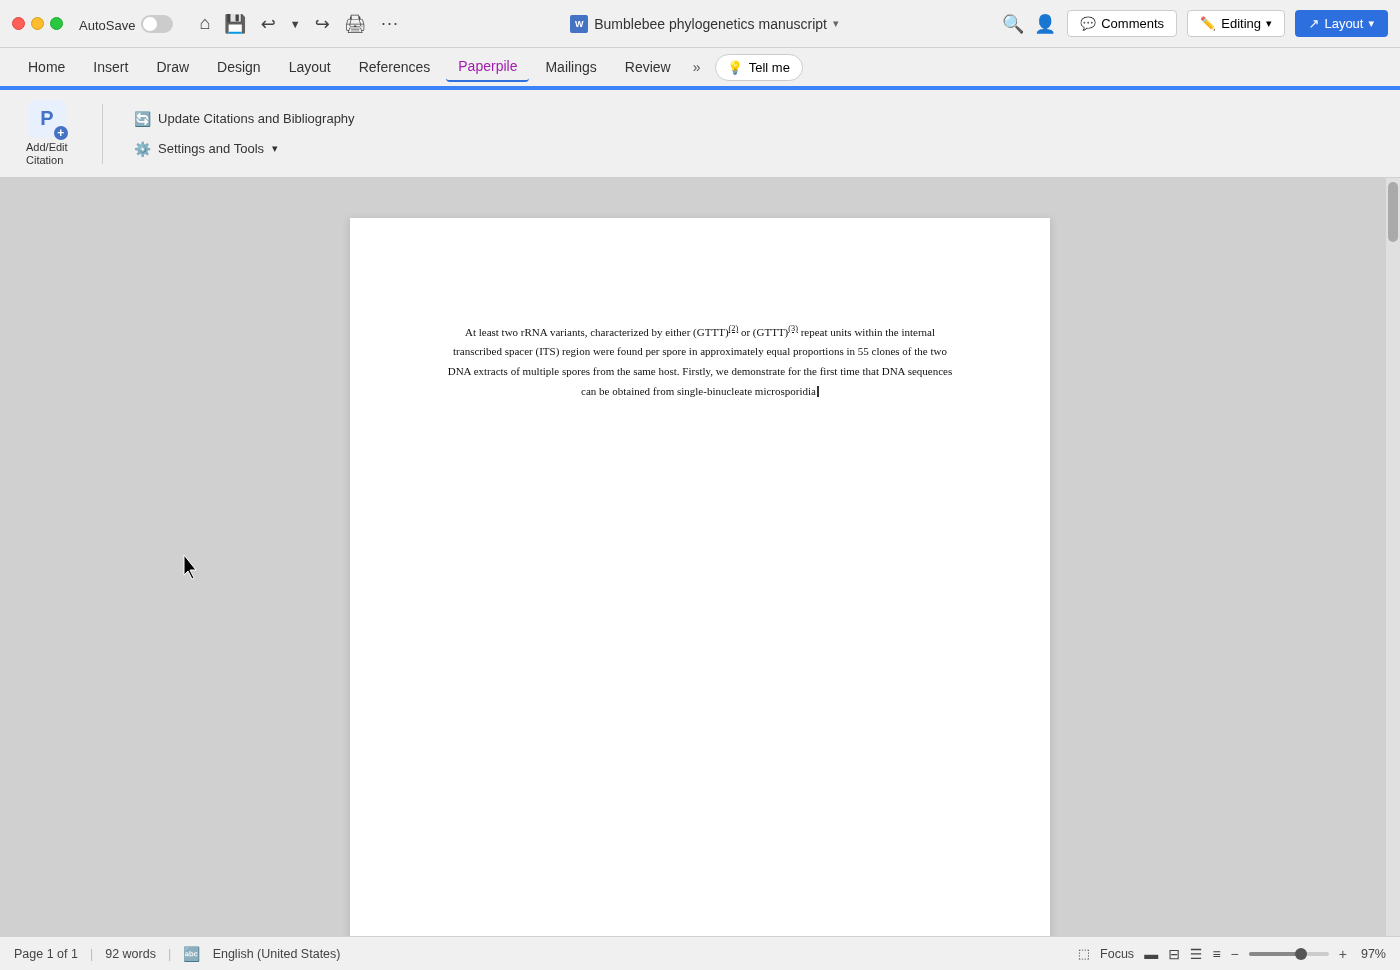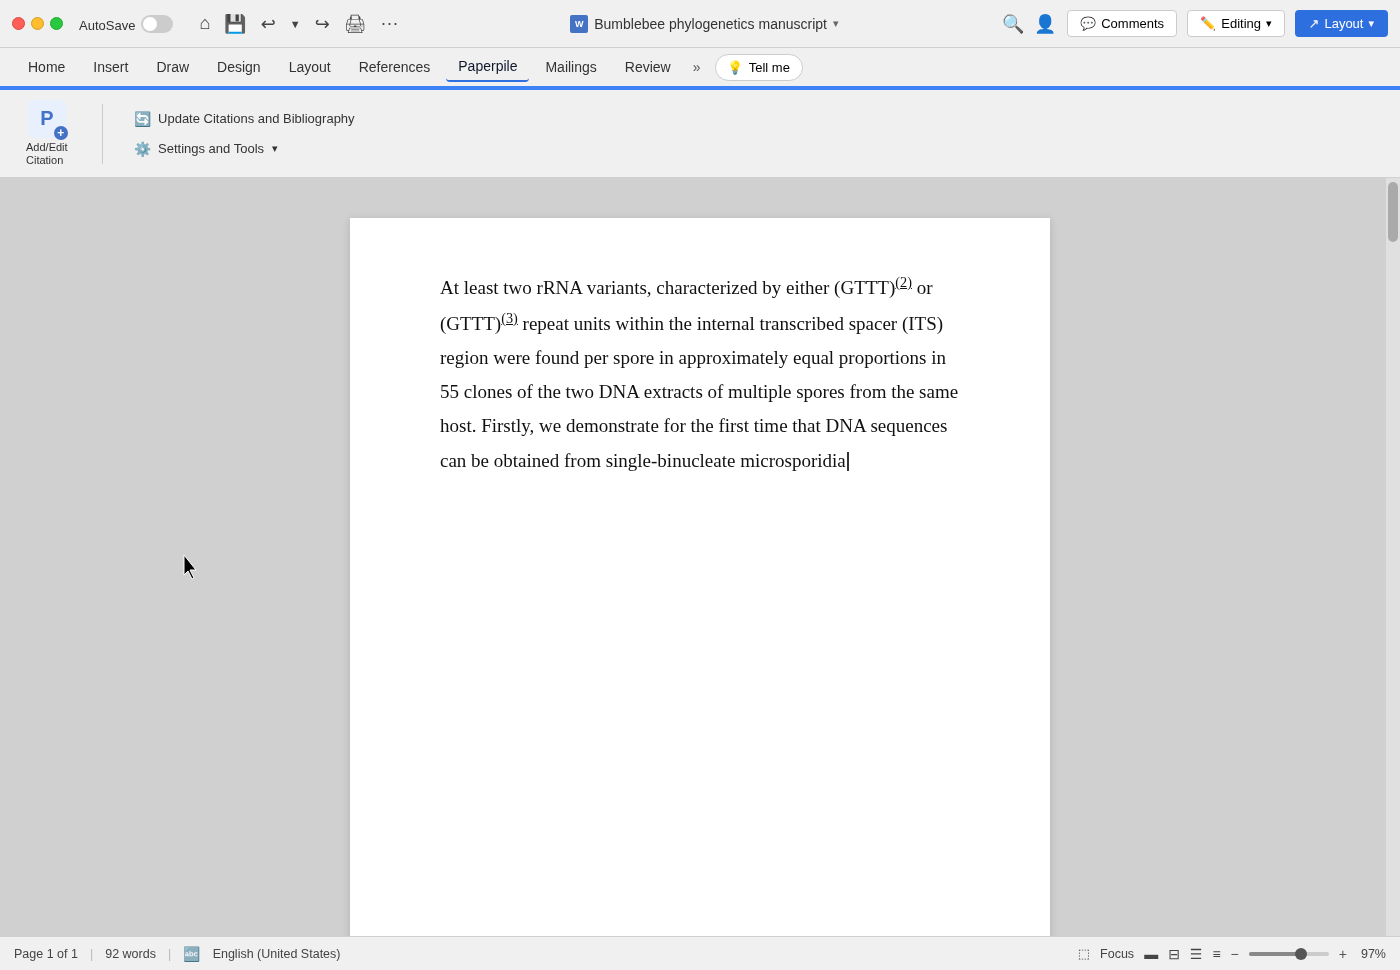--- a/index.html
+++ b/index.html
@@ -142,21 +142,21 @@
     }
     .menu-item {
       padding: 6px 12px;
       font-size: 14px;
       color: #333;
       cursor: pointer;
       border-radius: 4px;
     }
     .menu-item.active {
       border-bottom: 2px solid #2e6fe0;
-      color: #0f172a;
+      color: #a21caf;
     }
     .menu-ellipsis {
       font-size: 14px;
       color: #555;
       padding: 0 6px;
     }
     .tell-me {
       display: flex;
       align-items: center;
       gap: 5px;
@@ -279,26 +279,27 @@
       background: #aaa;
       border-radius: 5px;
       margin: 4px auto;
     }
 
     .page {
       width: 700px;
       min-height: 750px;
       background: white;
       box-shadow: 0 2px 8px rgba(0,0,0,0.15);
-      padding: 52px 90px;
-      font-size: 19px;
+      padding: 104px 90px;
+      font-size: 11px;
       line-height: 1.8;
       color: #111;
       font-family: 'Times New Roman', Times, serif;
       position: relative;
+      text-align: center;
     }
 
     .page-content p {
       margin-bottom: 0;
     }
 
     .cursor {
       display: inline-block;
       width: 2px;
       height: 1em;

